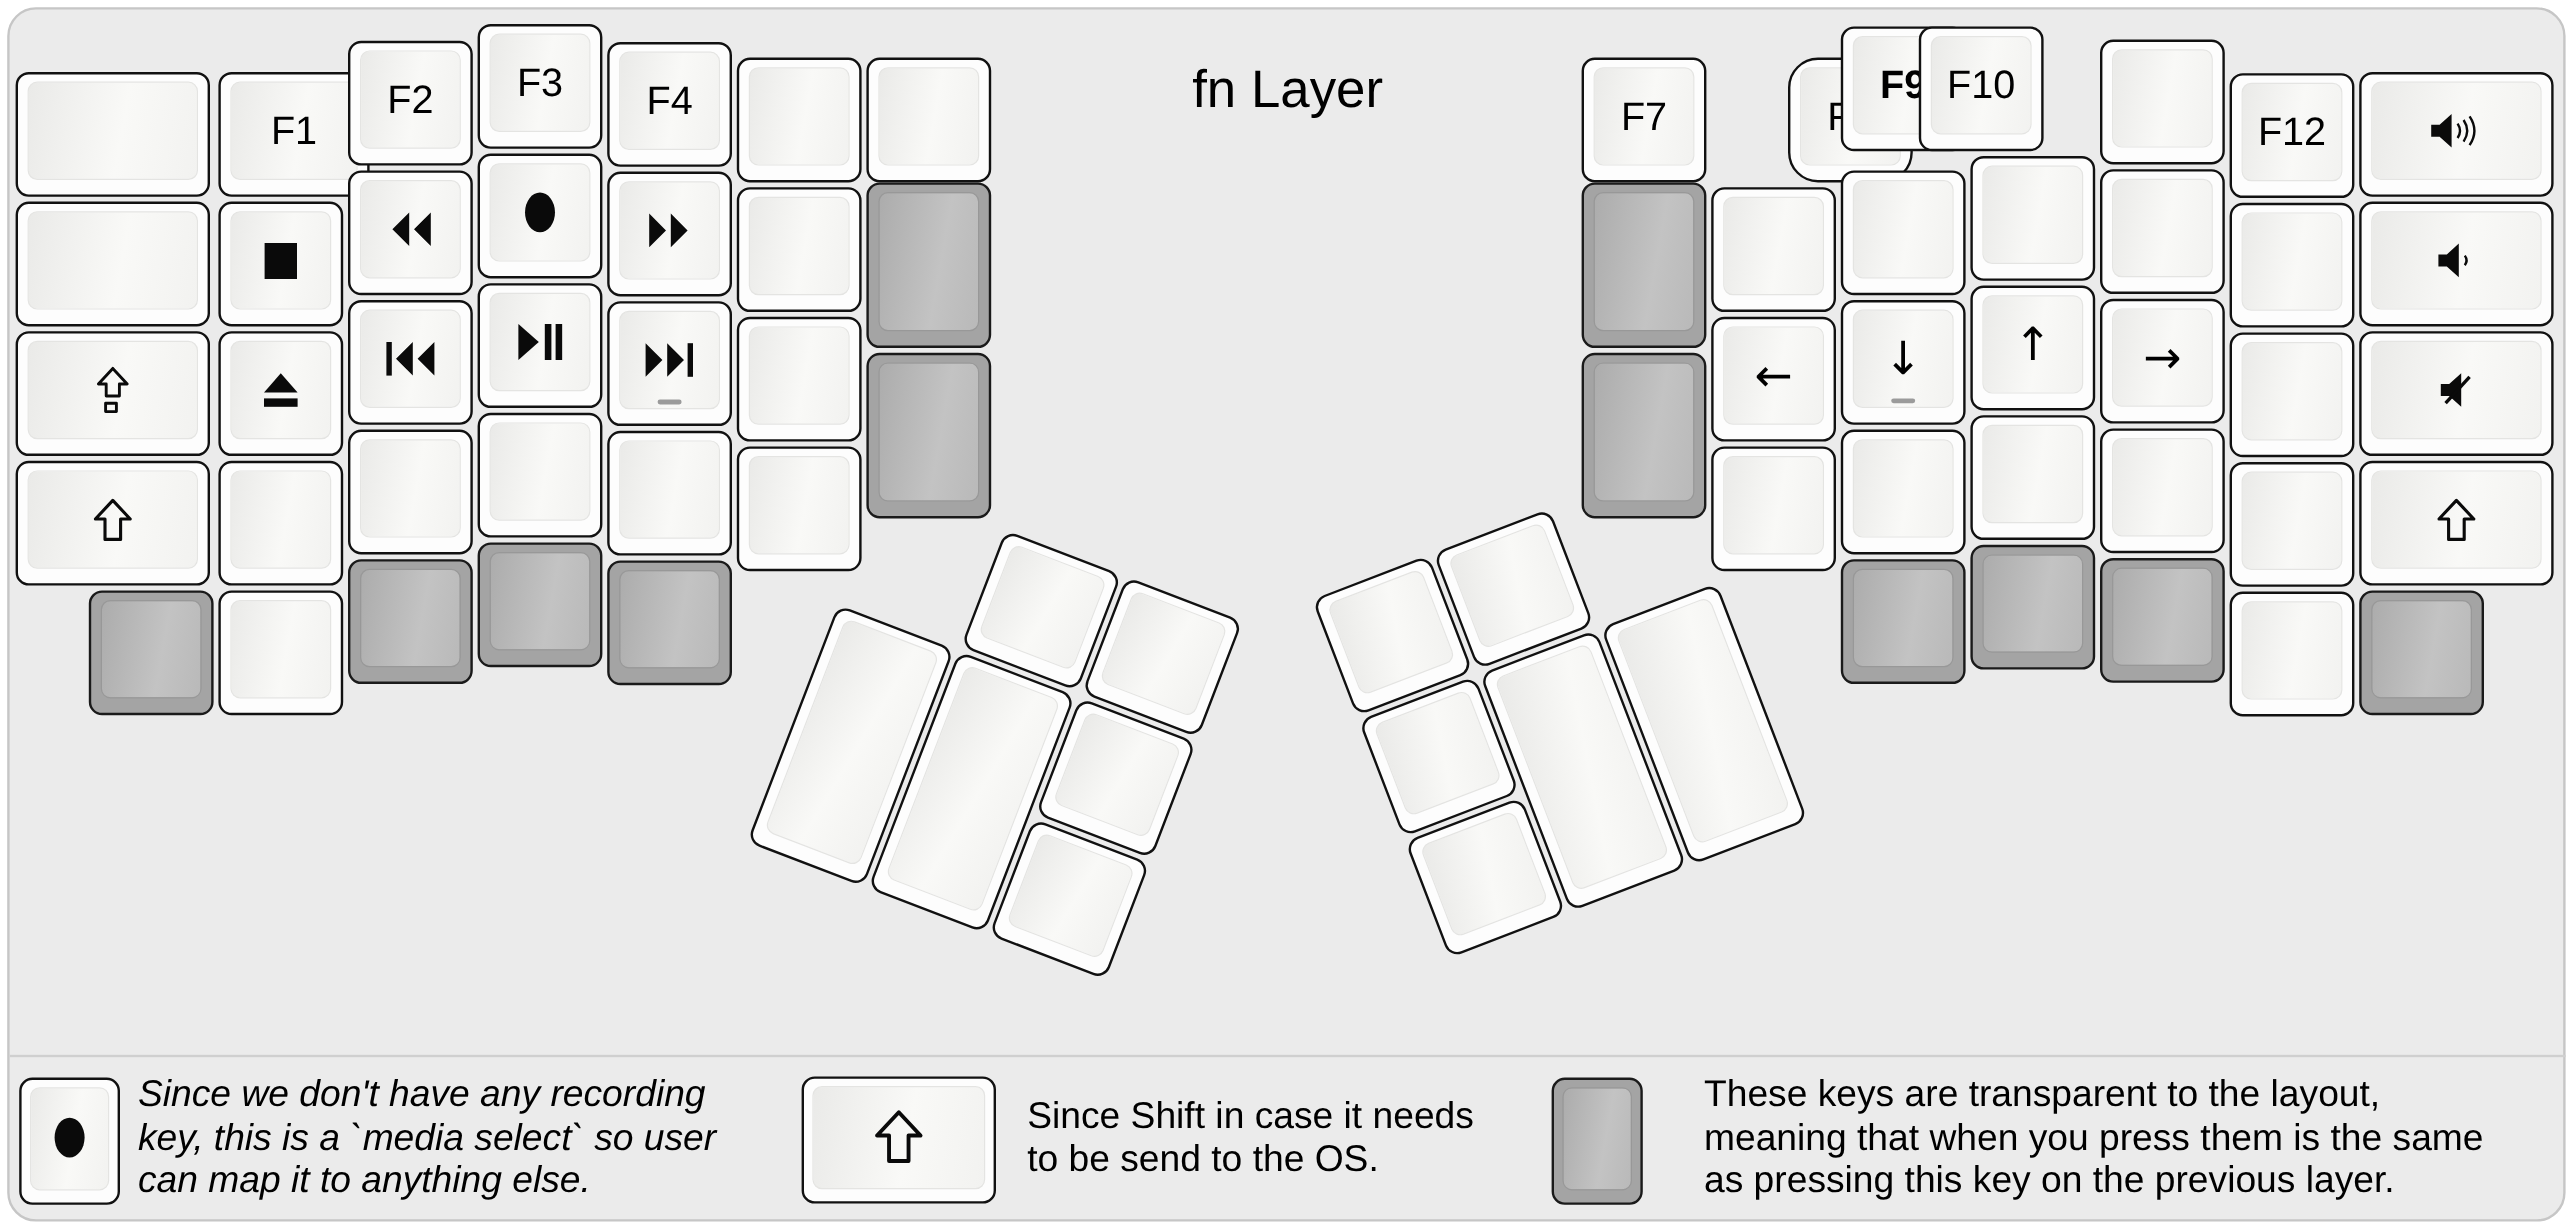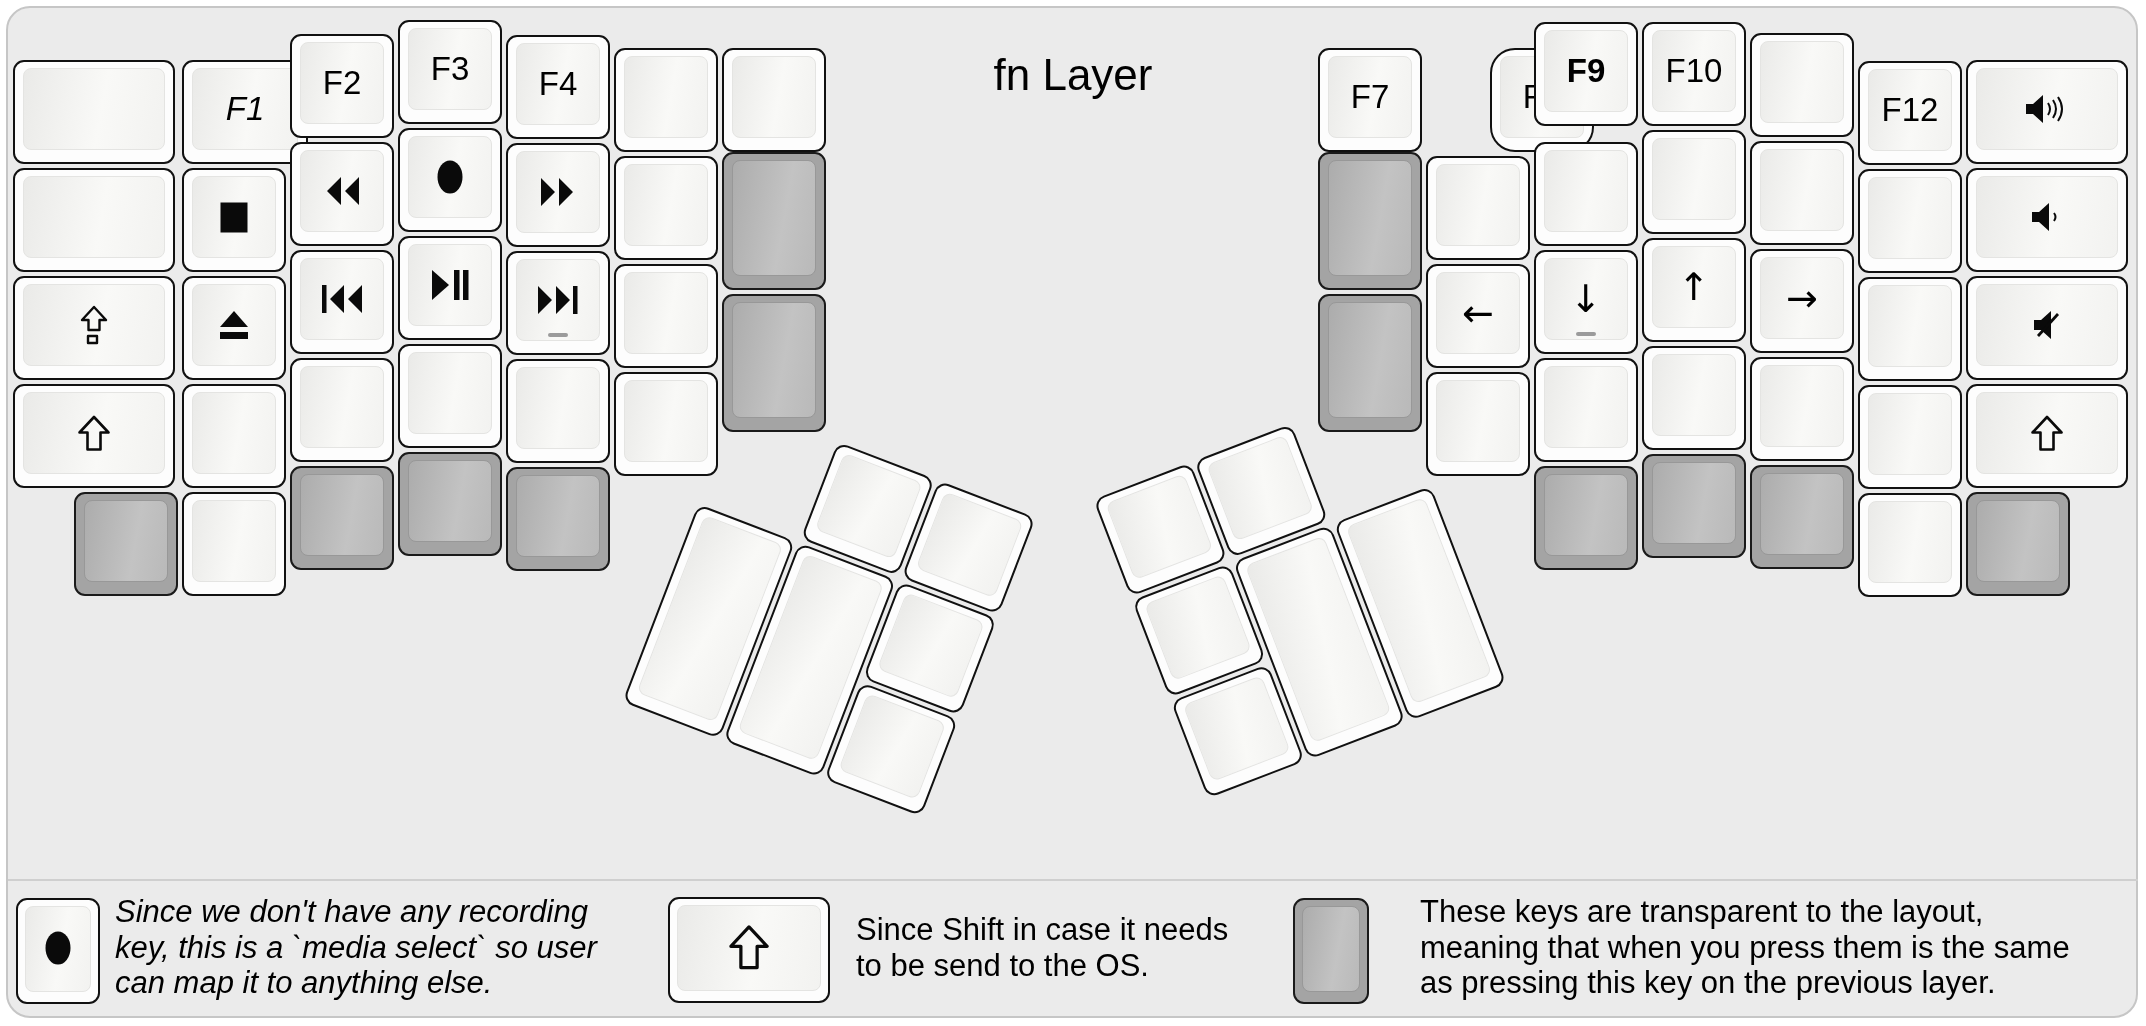--- a/index.html
+++ b/index.html
@@ -67,21 +67,21 @@
         </div>
       </div>
       <div class="key" style="left: 13px; top: 384px; width: 162px; height: 104px;">
         <div class="face"></div>
         <div class="cap">
           <svg width="34" height="37" viewBox="0 0 34 37" fill="none" stroke="#0a0a0a" stroke-width="2.6" stroke-linejoin="round">
             <path d="M17,2 L31.5,17.5 L23.5,17.5 L23.5,34.5 L10.5,34.5 L10.5,17.5 L2.5,17.5 Z"></path>
           </svg>
         </div>
       </div>
-      <div class="key" style="left: 182px; top: 60px; width: 126px; height: 104px; font-style: italic;">
+      <div class="key" style="left: 182px; top: 60px; width: 126px; height: 104px;">
         <div class="face"></div>
         <div class="cap">
           <span class="klabel">F1</span>
         </div>
       </div>
       <div class="key" style="left: 182px; top: 168px; width: 104px; height: 104px;">
         <div class="face"></div>
         <div class="cap">
           <svg width="30" height="33" viewBox="0 0 30 33" fill="#0a0a0a">
             <rect x="1.5" y="1.5" width="27" height="30"></rect>
@@ -282,21 +282,21 @@
         <div class="homing"></div>
       </div>
       <div class="key" style="left: 1534px; top: 358px; width: 104px; height: 104px;">
         <div class="face"></div>
         <div class="cap"></div>
       </div>
       <div class="key gray" style="left: 1534px; top: 466px; width: 104px; height: 104px;">
         <div class="face"></div>
         <div class="cap"></div>
       </div>
-      <div class="key" style="left: 1642px; top: 22px; width: 104px; height: 104px;">
+      <div class="key" style="left: 1599px; top: 22px; width: 104px; height: 104px;">
         <div class="face"></div>
         <div class="cap">
           <span class="klabel">F10</span>
         </div>
       </div>
       <div class="key" style="left: 1642px; top: 130px; width: 104px; height: 104px;">
         <div class="face"></div>
         <div class="cap"></div>
       </div>
       <div class="key" style="left: 1642px; top: 238px; width: 104px; height: 104px;">

